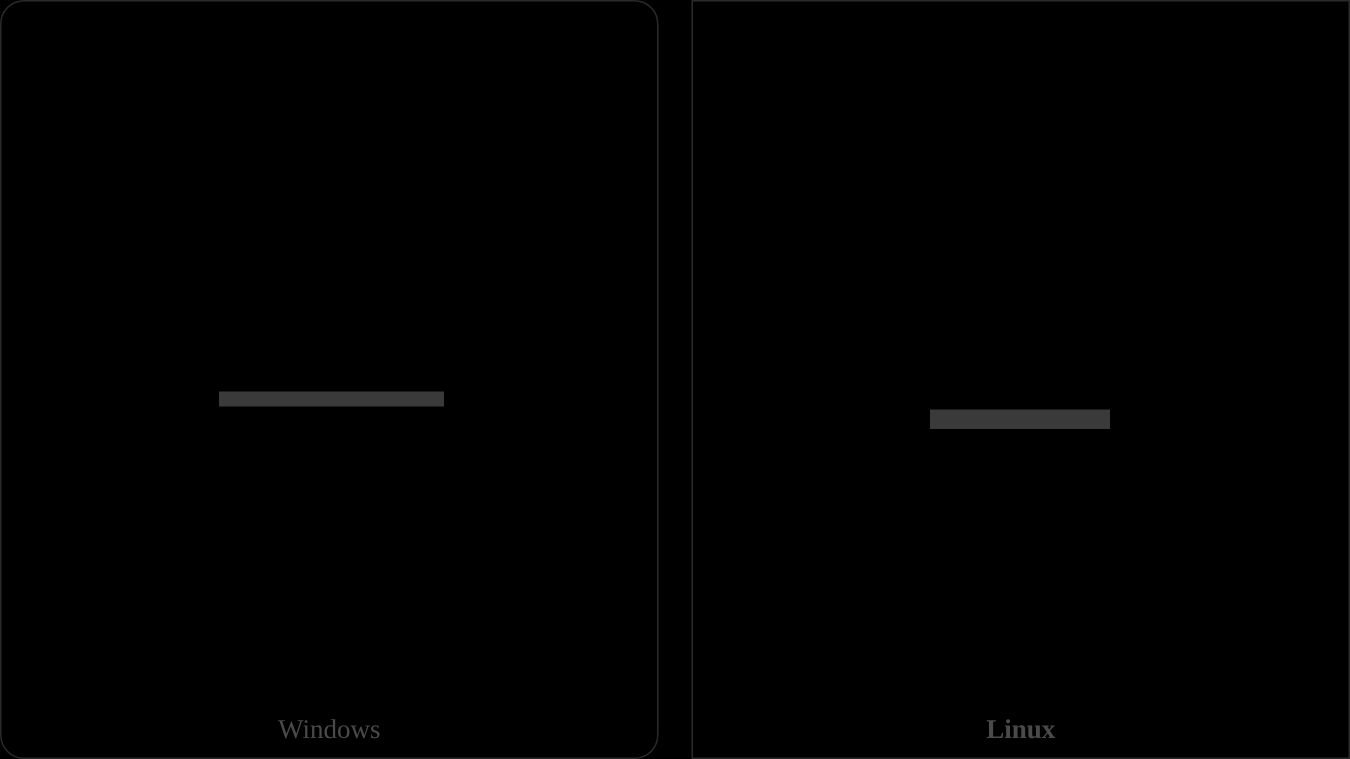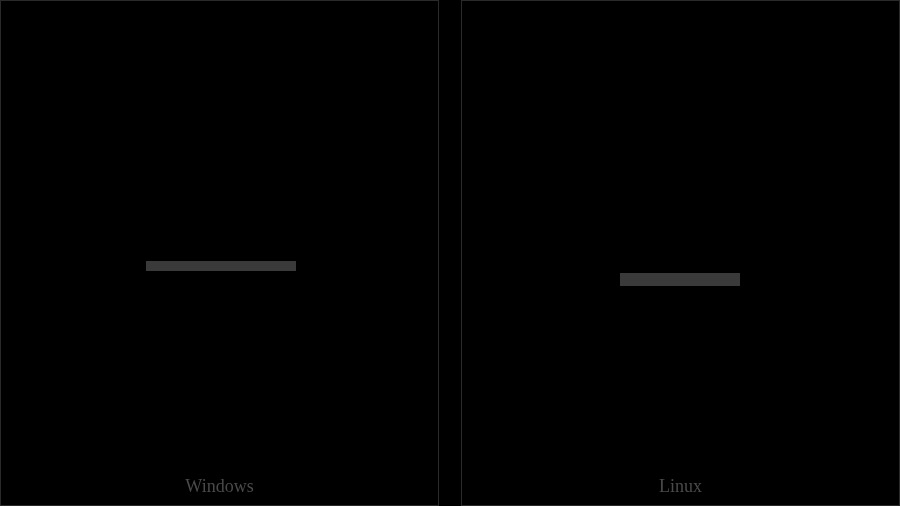--- a/index.html
+++ b/index.html
@@ -17,23 +17,25 @@
     .panel {
       flex: 1;
       border: 1px solid #2a2a2a;
       position: relative;
       display: flex;
       align-items: center;
       justify-content: center;
     }
     .panel-left {
       margin-right: 20px;
+      border-radius: 16px;
     }
     .panel-right {
       margin-left: 2px;
+      font-weight: bold;
     }
     .dash-left {
       position: absolute;
       background: #3a3a3a;
       height: 10px;
       width: 150px;
       left: 145px;
       top: 260px;
     }
     .dash-right {

